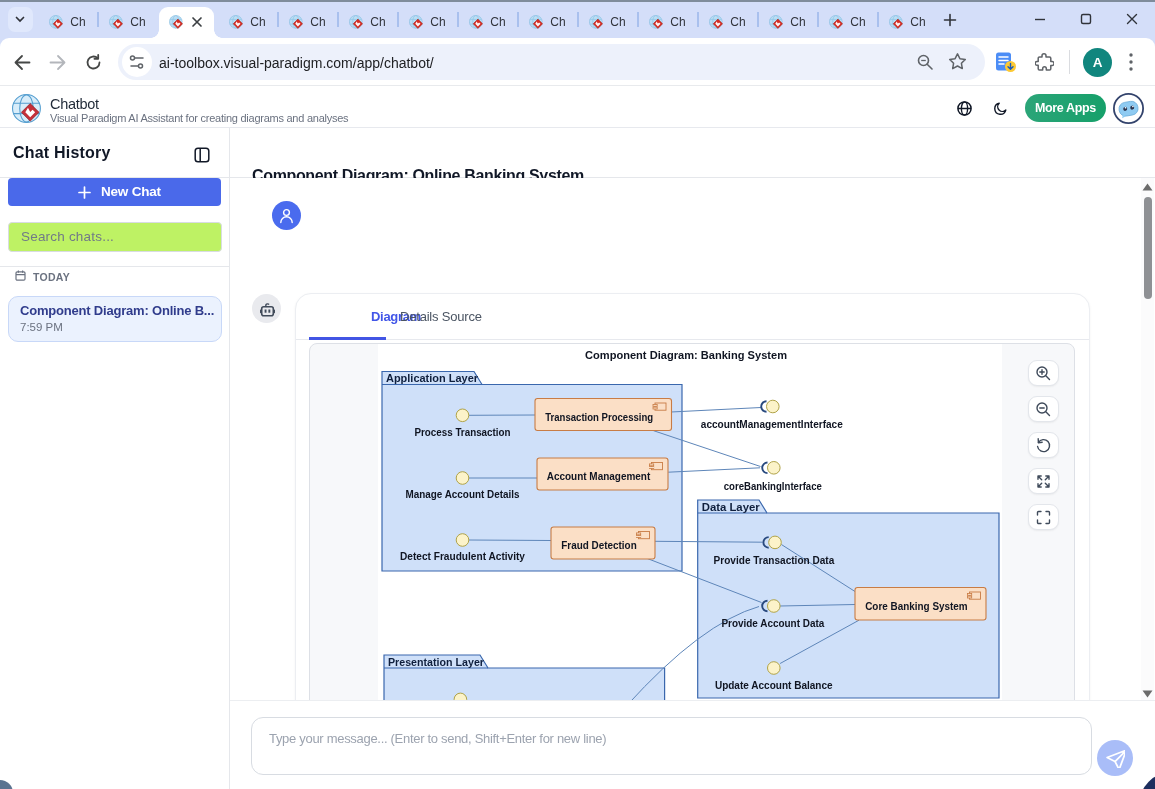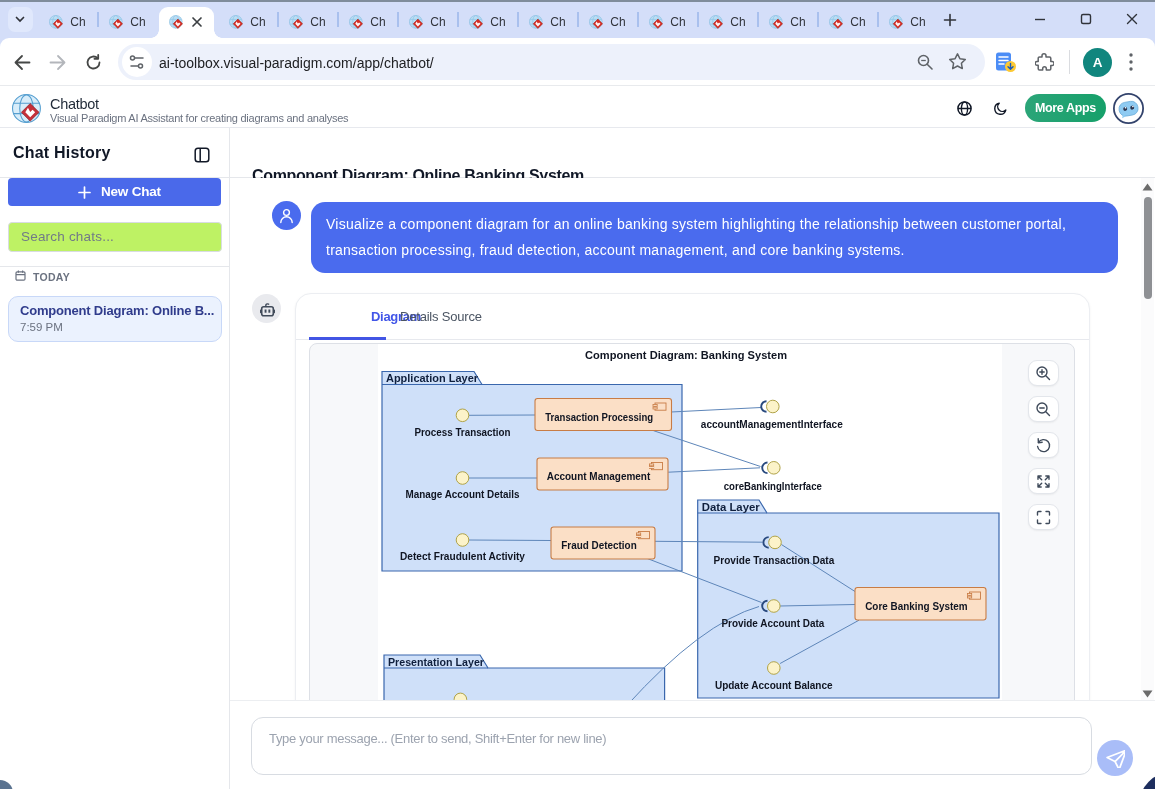--- a/index.html
+++ b/index.html
@@ -275,21 +275,20 @@
 <div id="chatitem">
     <div class="t">Component Diagram: Online B...</div>
     <div class="d">7:59 PM</div>
   </div>
 
 <div id="titlebar">
     <div class="t">Component Diagram: Online Banking System</div>
   </div>
 <div id="chatarea">
   <div id="uavatar"></div>
-  <div id="bubble">Visualize a component diagram for an online banking system highlighting the relationship between customer portal, transaction processing, fraud detection, account management, and core banking systems.</div>
   <div id="bavatar"></div>
 <svg class="abs" style="left:49px;top:29.5px;" width="15" height="16" viewBox="0 0 15 16">
       <circle cx="7.5" cy="4.5" r="2.9" stroke="#fff" stroke-width="1.4" fill="none"></circle>
       <path d="M1.8 14.5 a5.7 5.7 0 0 1 11.4 0" stroke="#fff" stroke-width="1.4" fill="none" stroke-linecap="round"></path>
     </svg>
 <svg class="abs" style="left:30px;top:125px;" width="15" height="14" viewBox="0 0 15 14">
       <rect x="1.7" y="3.8" width="11.6" height="9" rx="2" stroke="#414b5a" stroke-width="1.6" fill="none"></rect>
       <path d="M6 3.5 C5.2 1.2 7.3 0.4 8.6 1.2" stroke="#414b5a" stroke-width="1.4" fill="none" stroke-linecap="round"></path>
       <rect x="4.6" y="6.5" width="1.9" height="3.2" fill="#414b5a"></rect>
       <rect x="8.4" y="6.5" width="1.9" height="3.2" fill="#414b5a"></rect>

